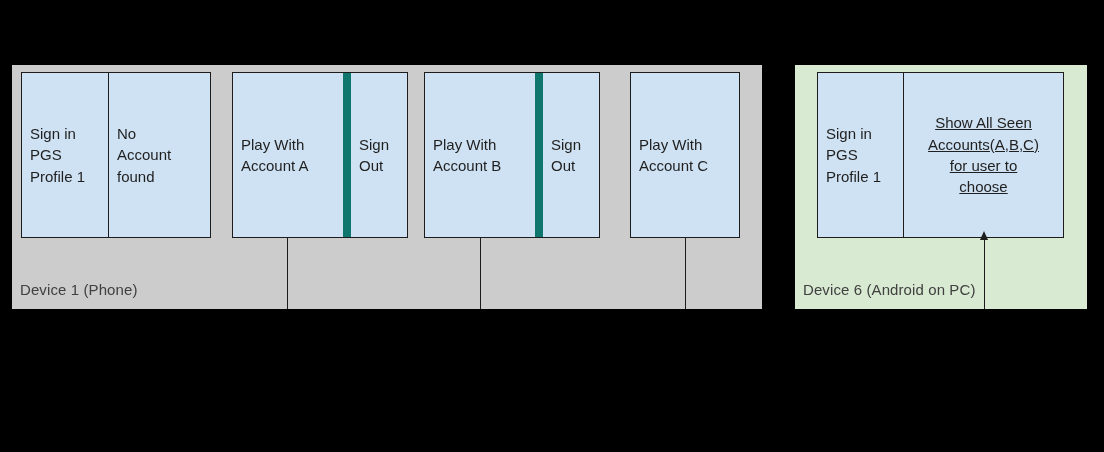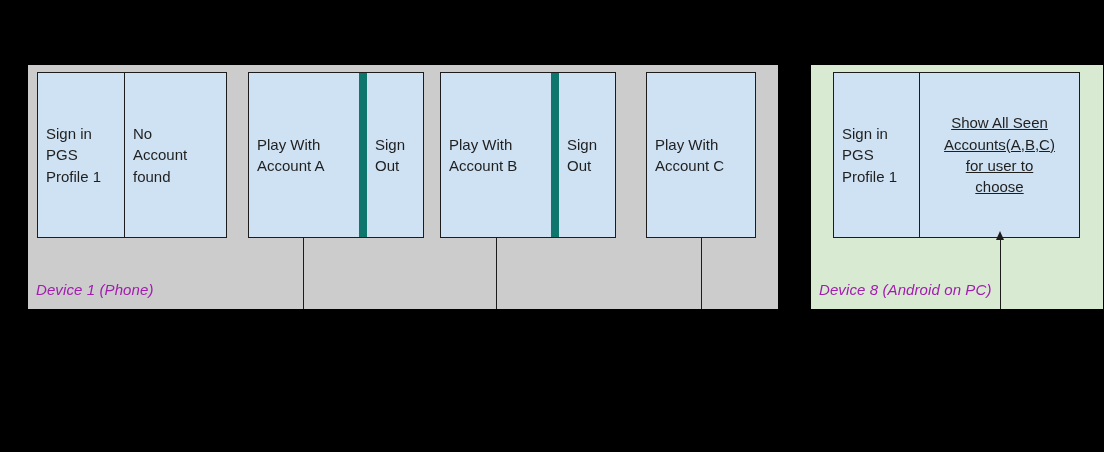--- a/index.html
+++ b/index.html
@@ -11,21 +11,21 @@
   body {
     width: 1104px;
     height: 452px;
     position: relative;
     overflow: hidden;
     font-family: "Liberation Sans", sans-serif;
   }
 
   #canvas {
     position: absolute;
-    left: 16px; top: 0;
+    left: 0; top: 0;
     width: 876px;
     height: 452px;
     background: #000000;
   }
 
   
   .device-panel {
     position: absolute;
     box-sizing: border-box;
   }
@@ -42,24 +42,23 @@
     width: 292px;
     height: 244px;
     background: #d9ead3;
   }
 
   .device-label {
     position: absolute;
     left: 8px;
     bottom: 11px;
     font-size: 15px;
-    color: #a21caf;
+    color: #404040;
     white-space: nowrap;
     letter-spacing: 0.1px;
-    font-style: italic;
   }
 
   
   .state-group {
     position: absolute;
     box-sizing: border-box;
     display: flex;
     background: #cfe2f3;
     border: 1px solid #1c1c1c;
     top: 7px;
@@ -178,16 +177,16 @@
       <div class="cell c1 center-align divider-thin">Show All Seen
 Accounts(A,B,C)
 for user to
 choose</div>
     </div>
 
     <div id="arrow-to-device2">
       <div class="arrow-head"></div>
     </div>
 
-    <div class="device-label">Device 8 (Android on PC)</div>
+    <div class="device-label">Device 6 (Android on PC)</div>
   </div>
 
 </div>
 
 </body></html>

